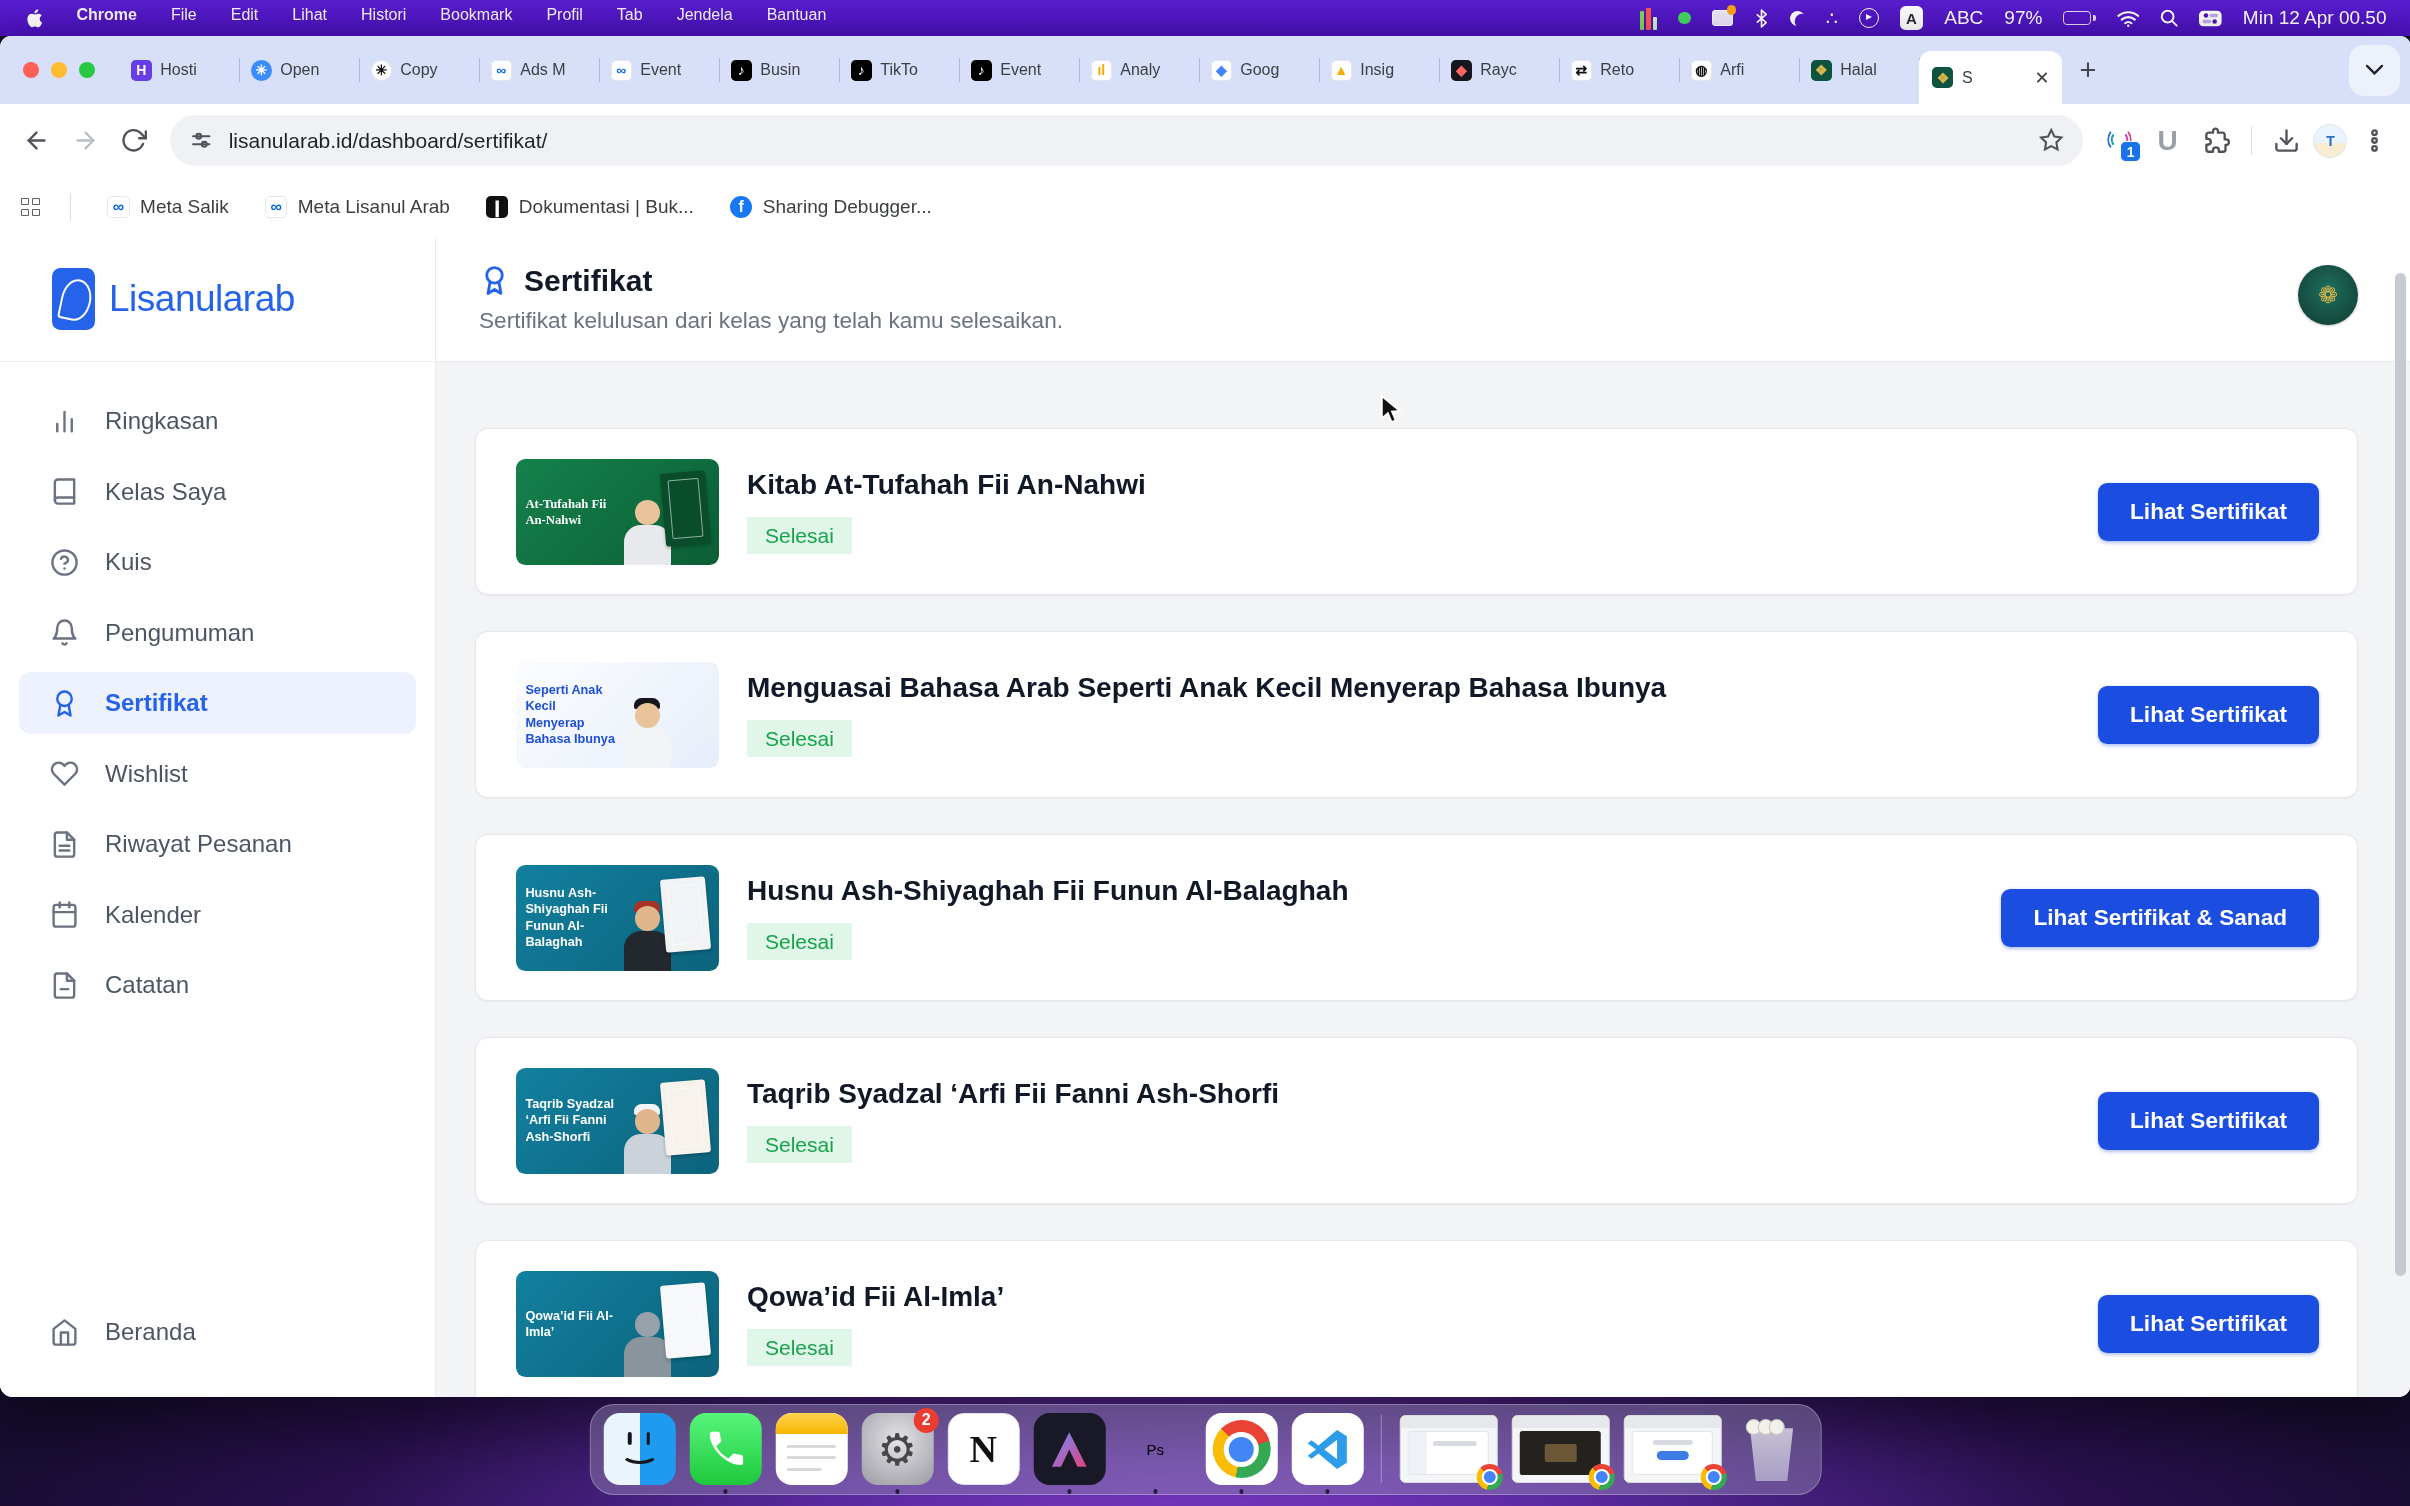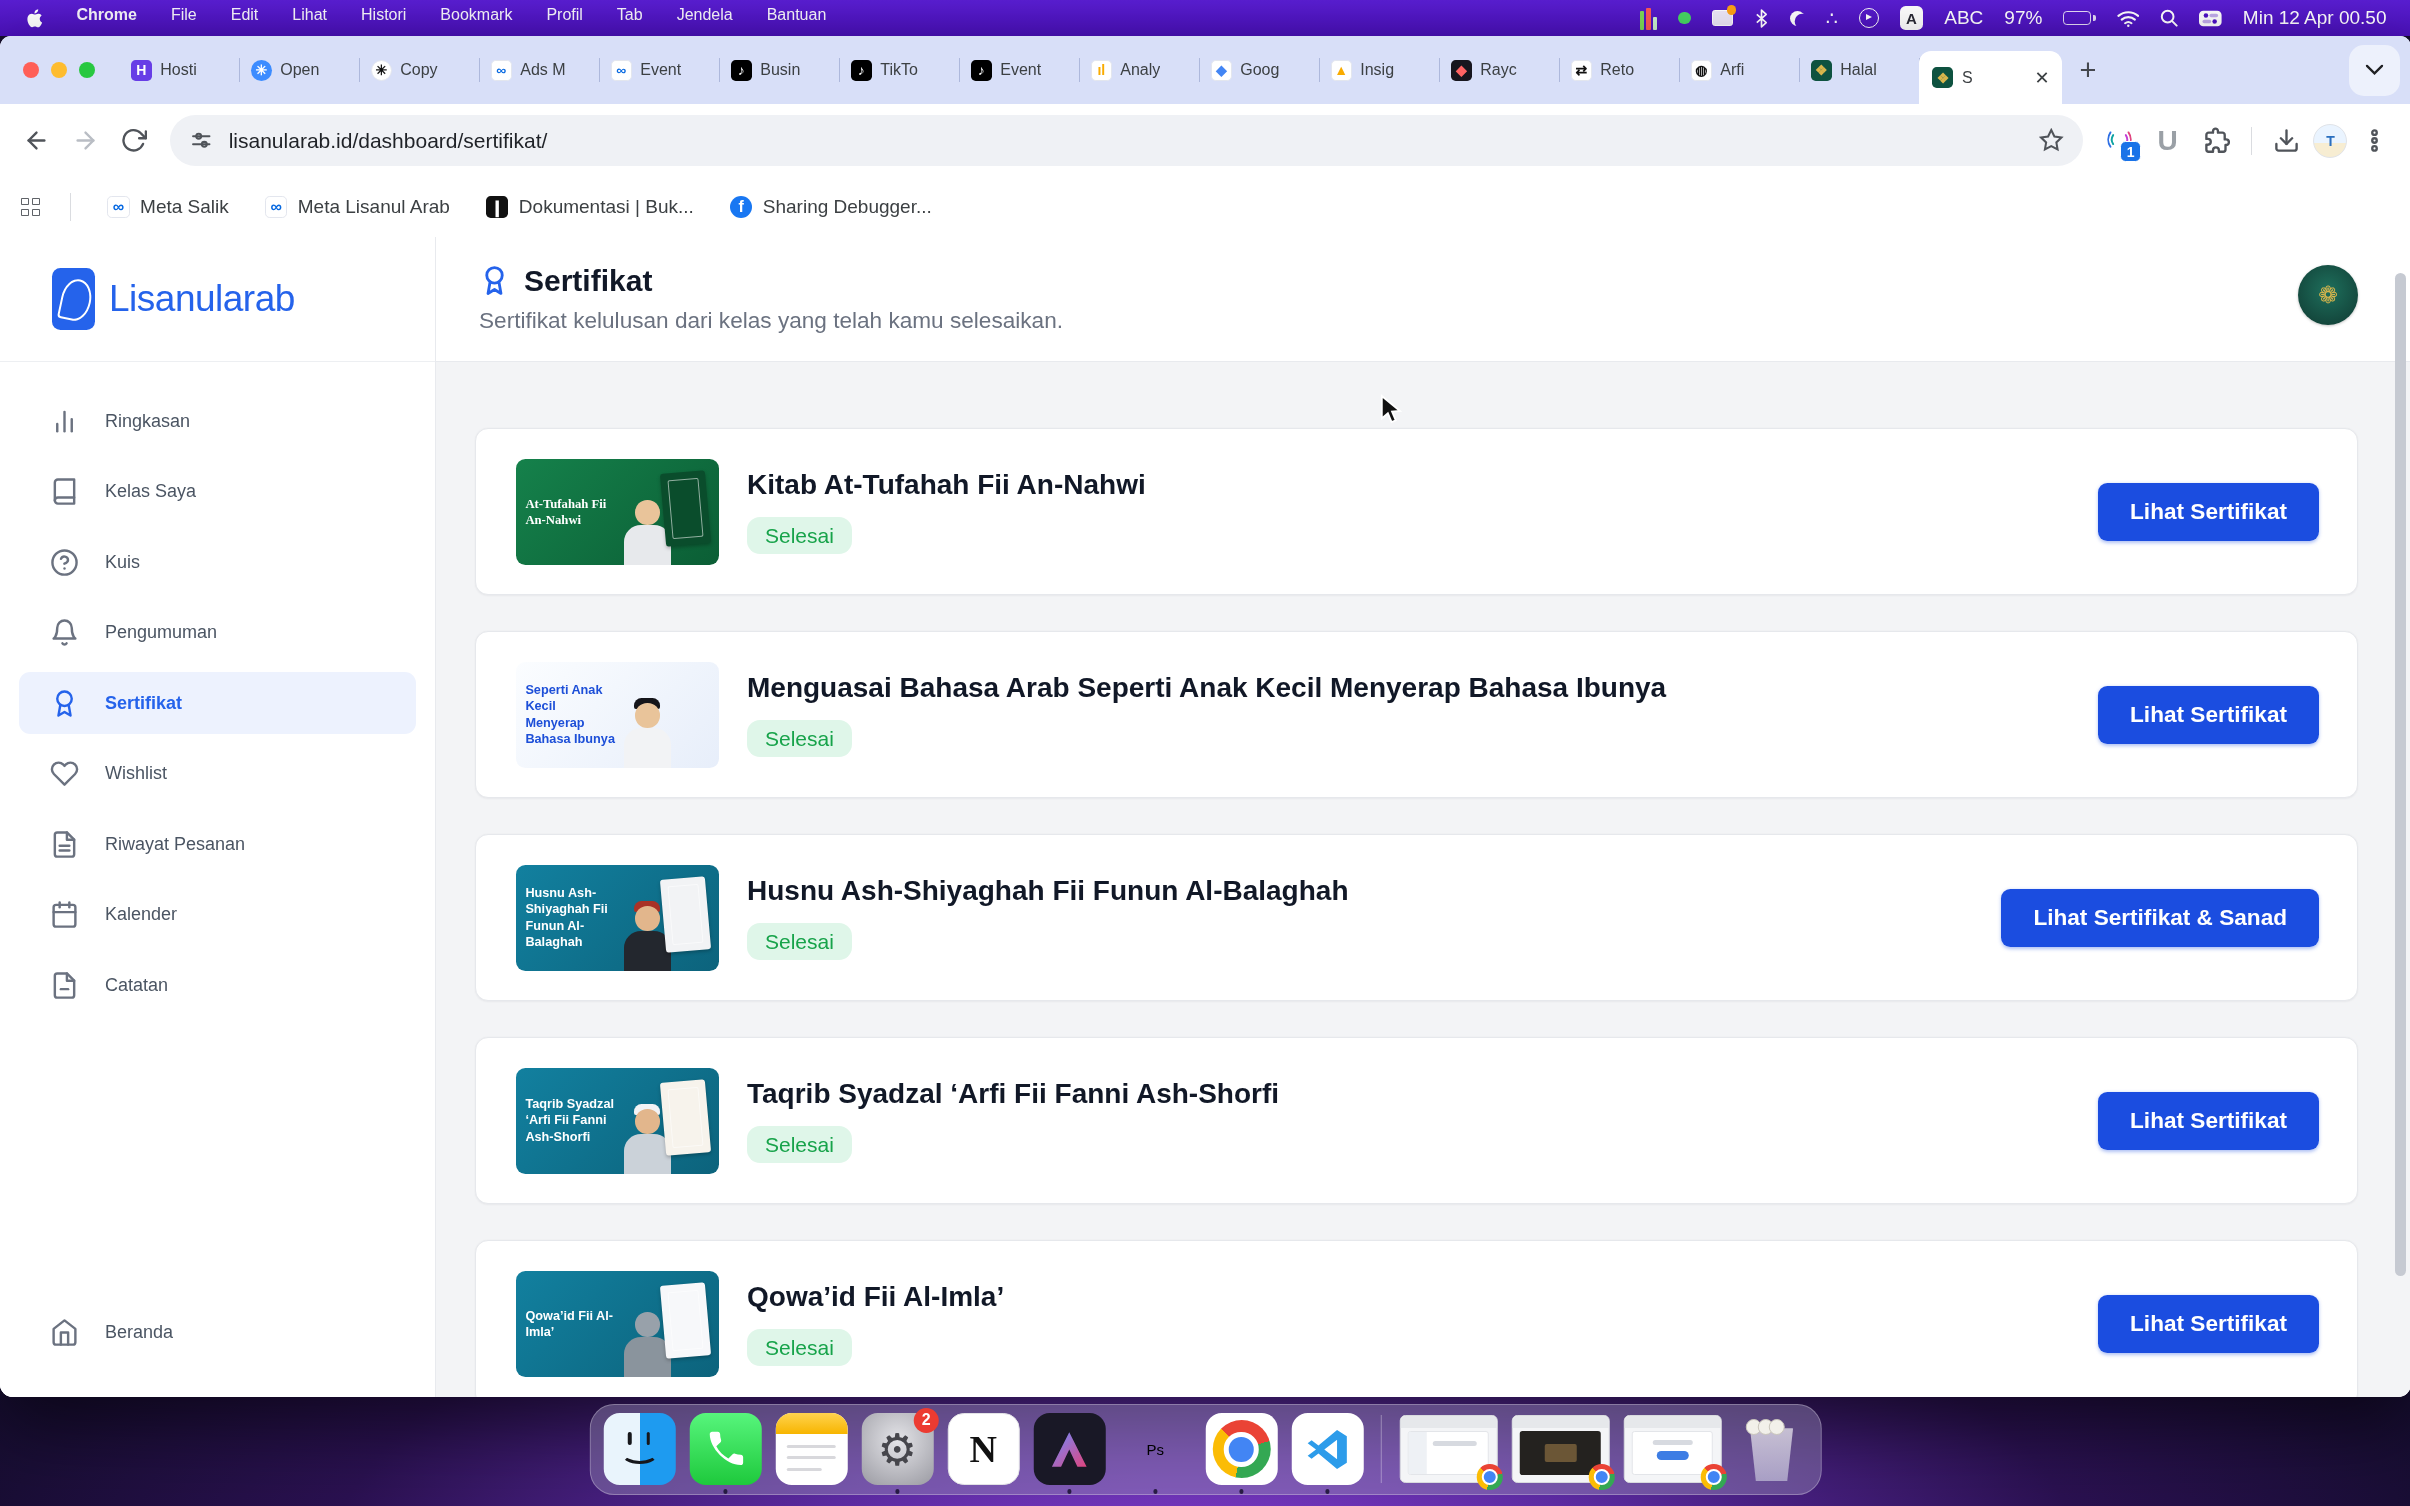--- a/index.html
+++ b/index.html
@@ -76,21 +76,21 @@
   .bm-label { font-size:19px; color:#3C4043; }
 
   
   #webpage { flex:1; display:flex; background:#F3F4F6; overflow:hidden; position:relative; }
   #sidebar { width:436px; background:#fff; border-right:0.9px solid #E8EAEE; position:relative; flex:none; }
   .side-head { height:125px; display:flex; align-items:center; padding-left:52px; border-bottom:0.9px solid #EDEFF2; }
   .logo-box { width:43px; height:62px; background:#2563EB; border-radius:8.5px; margin-right:14px; position:relative; overflow:hidden; }
   .logo-box:after { content:""; position:absolute; left:8.5px; top:11.3px; width:26px; height:38px; border:2.8px solid #fff; border-radius:50% 50% 50% 3.8px; transform:rotate(12deg); }
   .brand { font-size:37px; color:#2563EB; font-weight:400; letter-spacing:-0.5px; }
   #side-menu { padding:28px 19px 0 19px; display:flex; flex-direction:column; gap:8.5px; }
-  .side-item { display:flex; align-items:center; gap:26px; height:62px; border-radius:11.3px; padding:0 31px; color:#4B5563; font-size:18px; }
+  .side-item { display:flex; align-items:center; gap:26px; height:62px; border-radius:11.3px; padding:0 31px; color:#4B5563; font-size:24px; }
   .side-item svg { width:29px; height:29px; stroke:#6B7280; stroke-width:2; fill:none; stroke-linecap:round; stroke-linejoin:round; flex:none; }
   .side-item.active { background:#EDF2FE; color:#2563EB; font-weight:700; }
   .side-item.active svg { stroke:#2563EB; }
   #side-footer { position:absolute; left:19px; right:19px; bottom:34px; }
 
   #main { flex:1; position:relative; overflow:hidden; }
   .main-head { height:125px; background:#fff; border-bottom:0.9px solid #E8EAEE; padding-left:43px; display:flex; flex-direction:column; justify-content:center; position:relative; }
   .title-row { display:flex; align-items:center; gap:14px; }
   .title-row svg { width:31px; height:31px; stroke:#2563EB; stroke-width:2.2; fill:none; stroke-linecap:round; stroke-linejoin:round; }
   .page-title { font-size:30px; font-weight:700; color:#111827; }
@@ -104,21 +104,21 @@
   .thumb { width:203px; height:106px; border-radius:9.4px; position:relative; overflow:hidden; flex:none; }
   .thumb-label { position:absolute; left:9.4px; top:50%; transform:translateY(-50%); width:90px; font-size:12.7px; font-weight:700; line-height:1.3; }
   .person { position:absolute; left:105px; bottom:0; width:53px; height:70px; }
   .p-head { position:absolute; left:14px; top:5.6px; width:24.5px; height:24.5px; border-radius:50%; }
   .p-cap  { position:absolute; left:13px; top:0px; width:26px; height:11.3px; border-radius:7.5px 7.5px 1.9px 1.9px; }
   .p-torso{ position:absolute; left:2.8px; top:30px; width:47px; height:40px; border-radius:17px 17px 0 0; }
   .book { position:absolute; right:11.3px; top:13px; width:45px; height:73px; border-radius:2.8px; transform:rotate(-5deg); box-shadow:0 1.9px 3.8px rgba(0,0,0,.25); }
   .book:after { content:""; position:absolute; inset:6.6px; border:1.4px solid rgba(255,255,255,.55); border-radius:1.9px; }
   .card-info { margin-left:28px; display:flex; flex-direction:column; gap:16px; min-width:0; }
   .card-title { font-size:28px; font-weight:700; color:#111827; }
-  .badge { align-self:flex-start; padding:6.6px 18px; background:#DFF6E9; color:#17A34A; border-radius:13px; font-size:21px; font-weight:500; }
+  .badge { align-self:flex-start; padding:6.6px 18px; background:#DFF6E9; color:#17A34A; border-radius:1px; font-size:21px; font-weight:500; }
   .card-btn { margin-left:auto; height:58px; padding:0 32px; background:#1B4DE0; border-radius:9.4px; color:#fff; font-size:22.6px; font-weight:600; display:flex; align-items:center; flex:none; box-shadow:0 1.9px 3.8px rgba(27,77,224,.35); }
   #scrollbar { position:absolute; right:4.7px; top:36px; width:11.3px; height:1003px; background:#C6CAD2; border-radius:5.6px; }
 
   
   #cursor { position:absolute; left:1379px; top:394px; z-index:60; }
 
   
   #dock { position:absolute; left:50%; transform:translateX(-50%); bottom:12.2px; height:91px;
     background:rgba(150,138,185,.45); border:0.9px solid rgba(255,255,255,.28); border-radius:24.5px;
     display:flex; align-items:center; padding:0 13px; gap:14px; z-index:50; }

